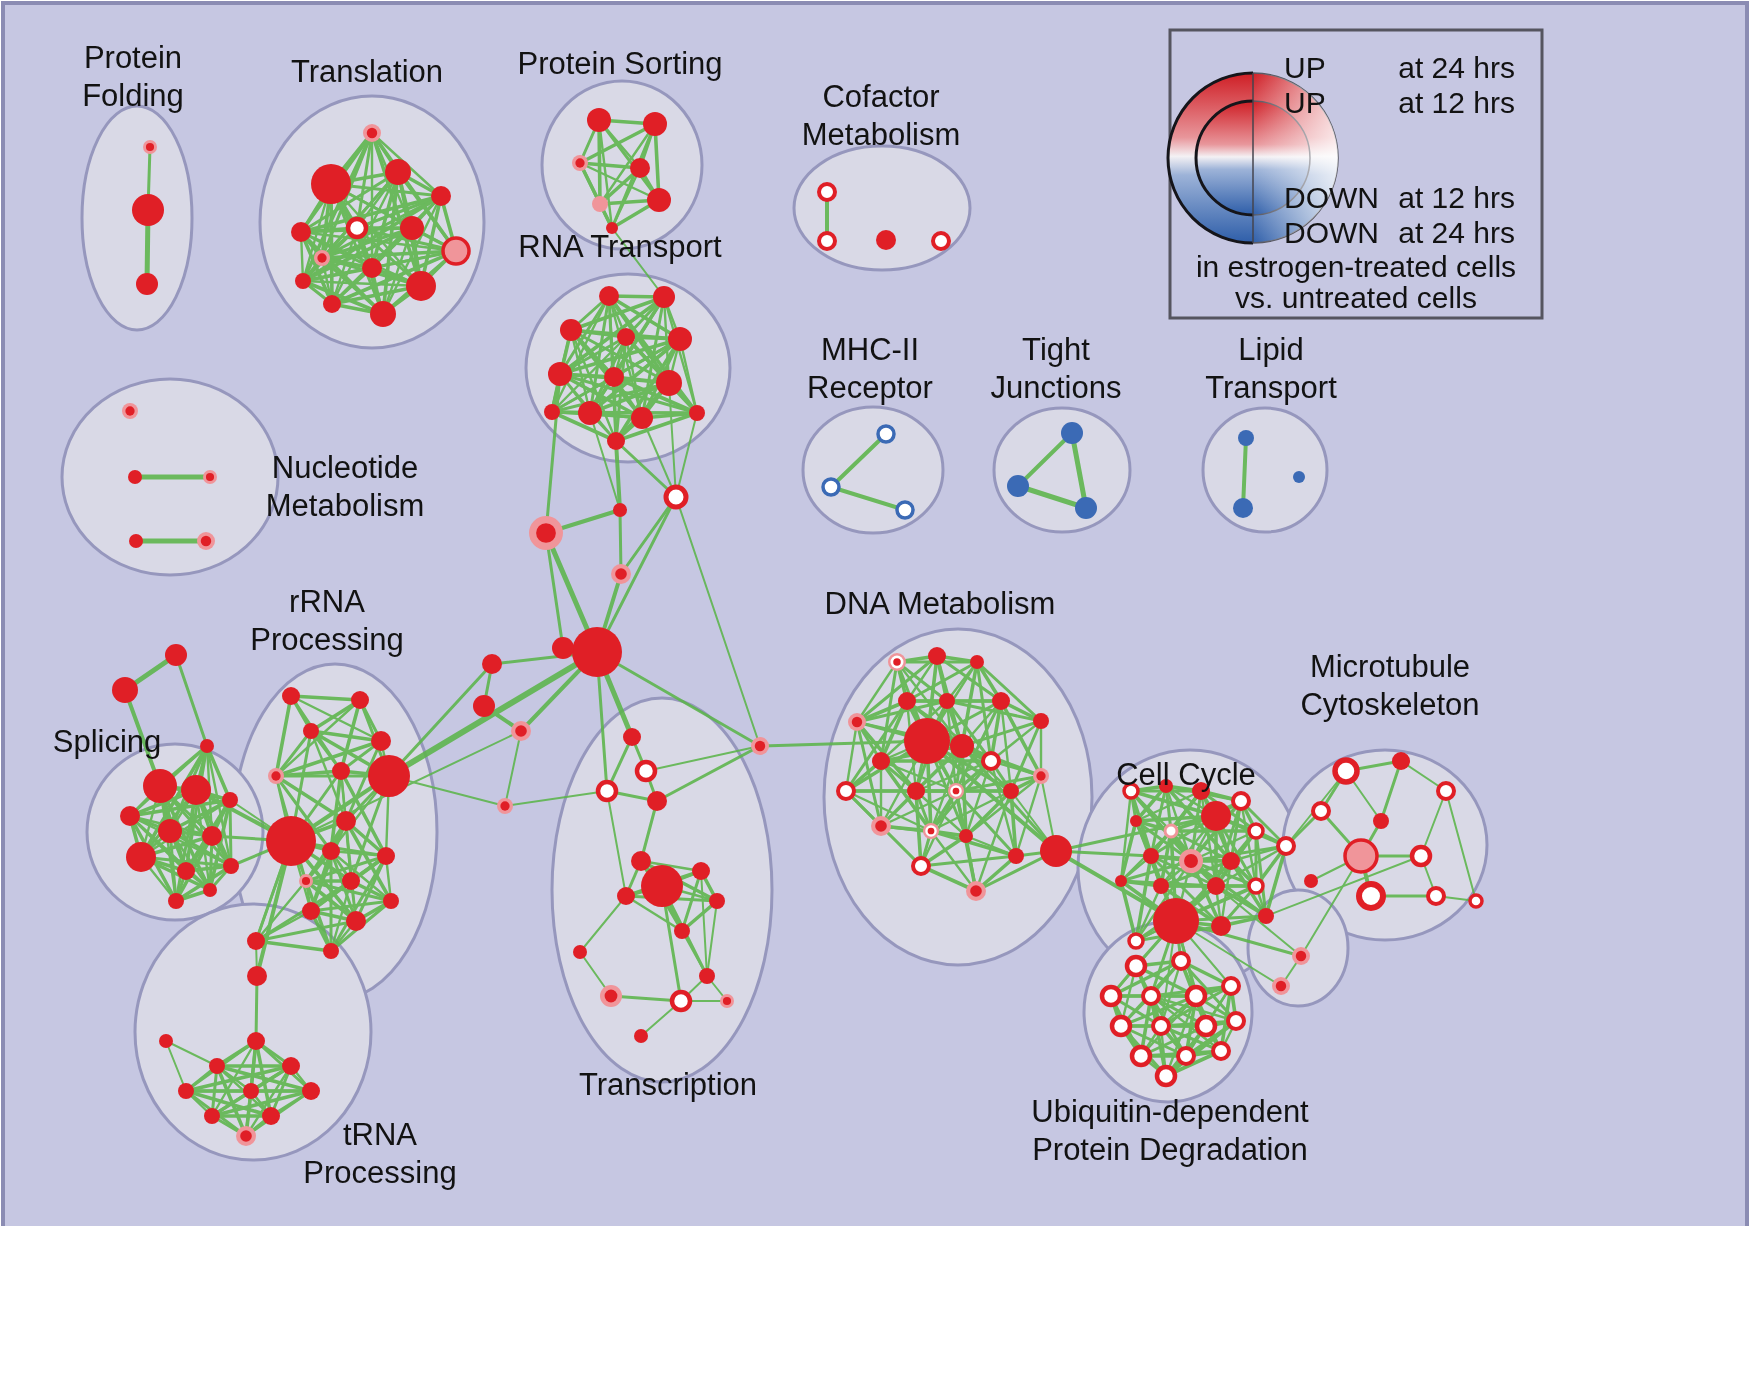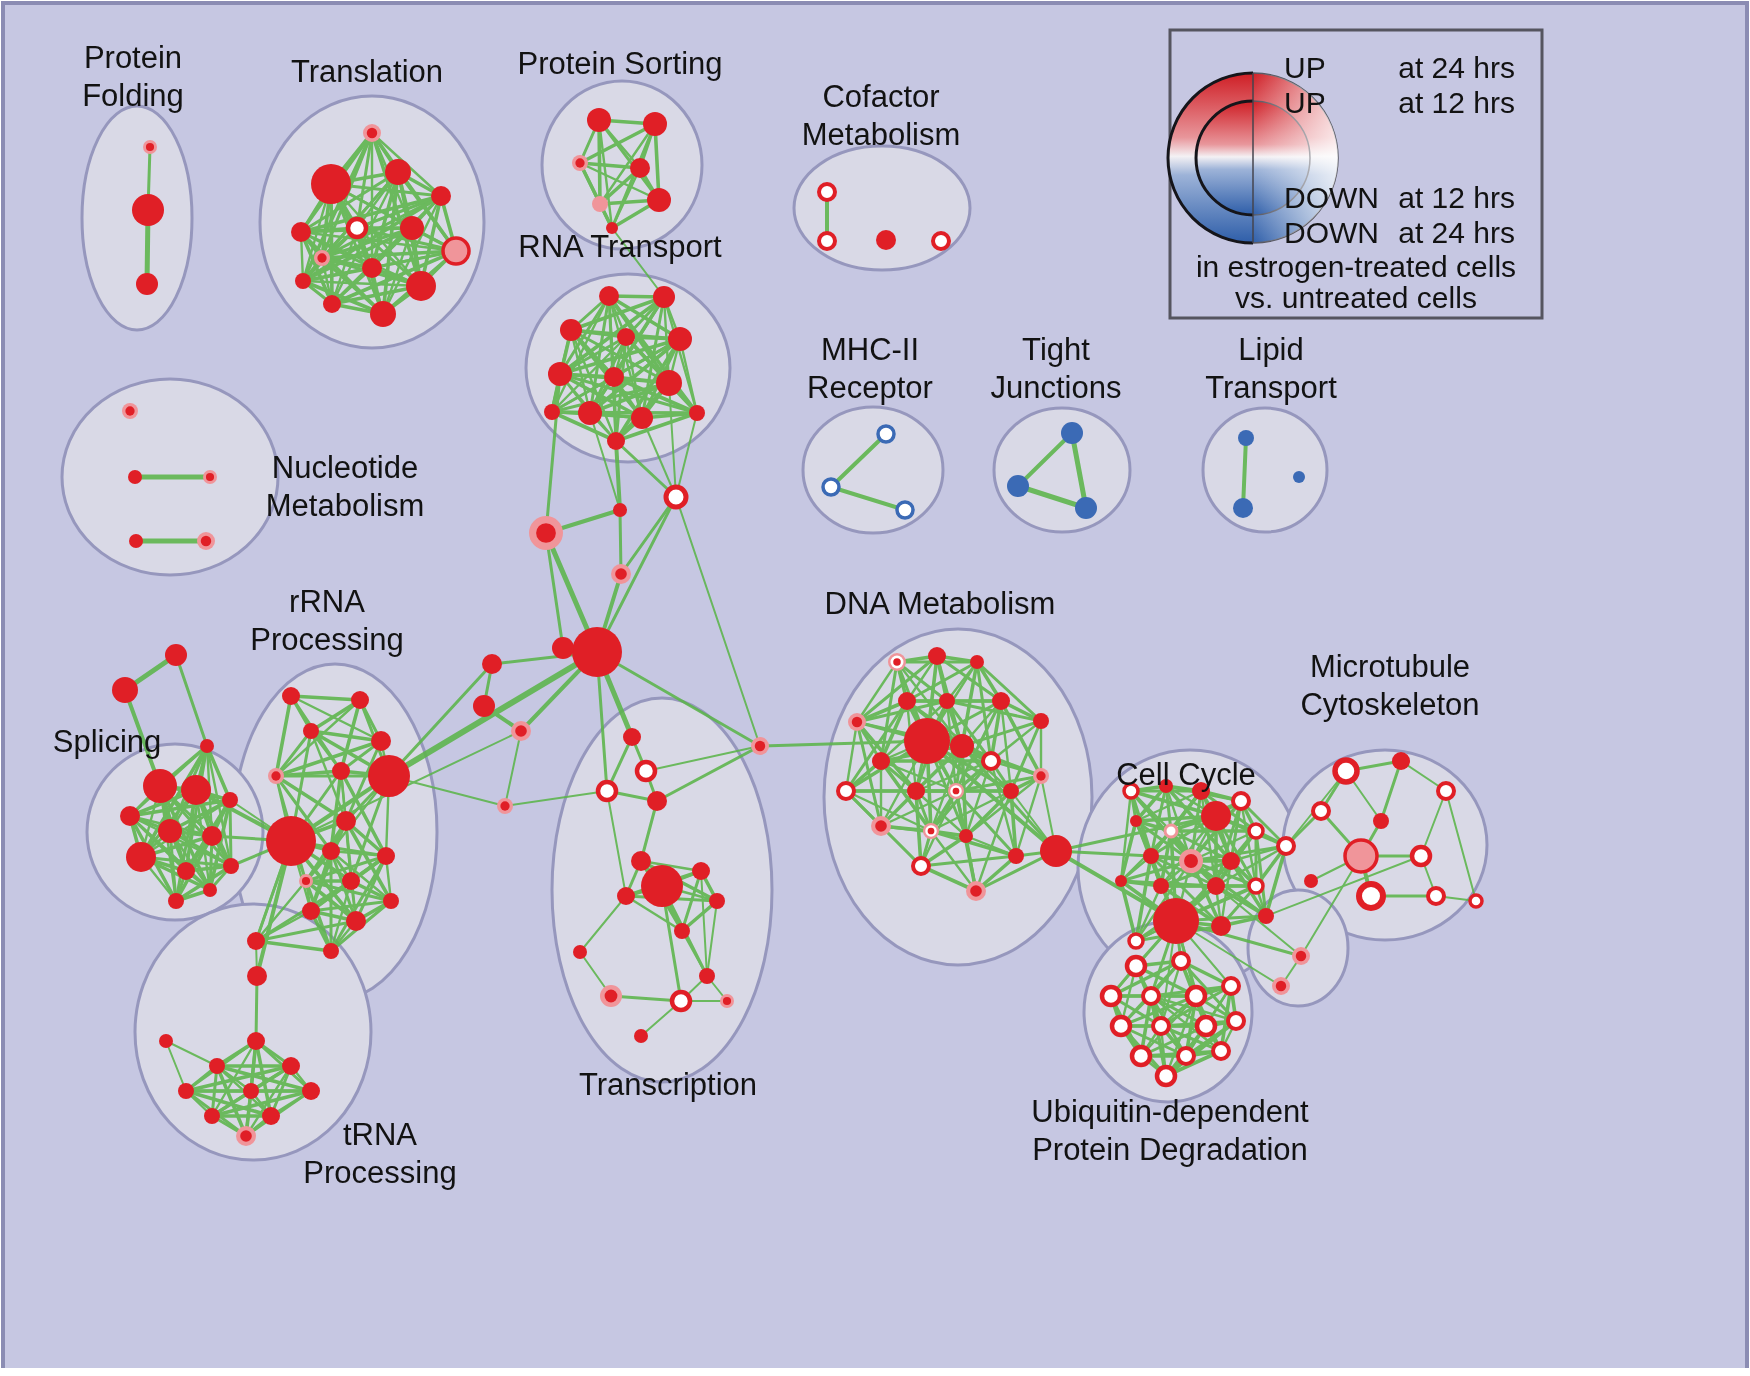--- a/index.html
+++ b/index.html
@@ -1,17 +1,17 @@
 <!DOCTYPE html>
 <html><head>
 <meta charset="utf-8">
 <style>
   html,body{margin:0;padding:0;background:#ffffff;}
   .stage{
-    width:1750px;height:1368px;position:relative;
+    width:1750px;height:1226px;position:relative;
     font-family:"Liberation Sans", sans-serif;
   }
   svg{display:block;width:1750px;height:1376px;}
   text{font-family:"Liberation Sans", sans-serif;}
 </style>
 </head>
 <body>
 
 <div class="stage">
   <svg id="net" xmlns="http://www.w3.org/2000/svg" viewBox="0 0 1750 1376">

